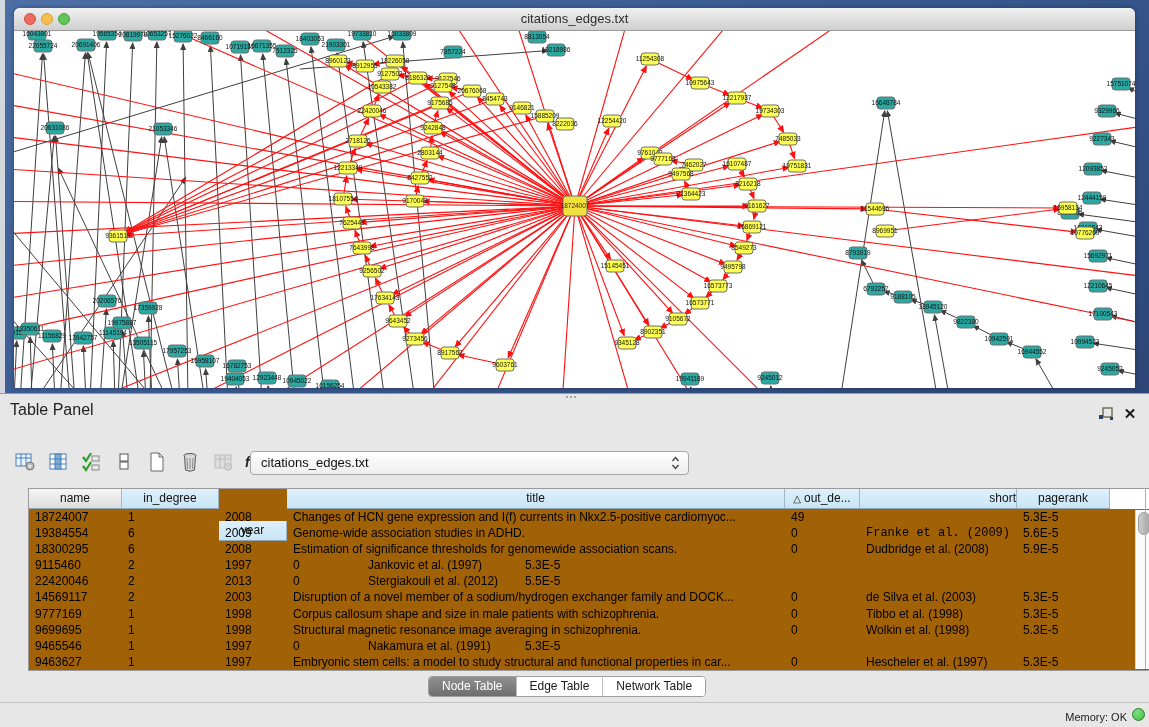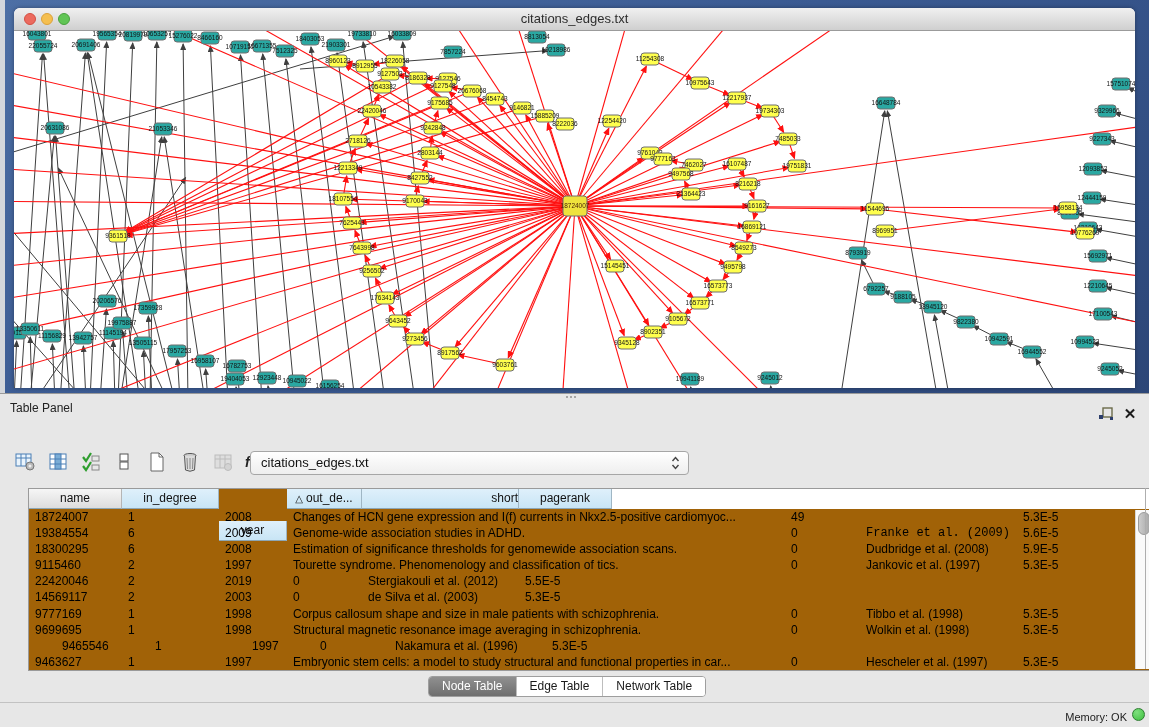--- a/index.html
+++ b/index.html
@@ -32,21 +32,21 @@
   .tl{position:absolute;top:5px;width:12px;height:12px;border-radius:50%;box-sizing:border-box;}
   .tl.close{left:10px;background:#ec6a5e;border:1px solid #d34f43;}
   .tl.min{left:27px;background:#f5bf4f;border:1px solid #dba13a;}
   .tl.zoom{left:44px;background:#61c555;border:1px solid #4aa13e;}
   #graph-svg{position:absolute;left:0;top:23px;width:1121px;height:358px;background:#ffffff;display:block;}
   
   .table-panel{
     position:absolute;left:0;top:393px;width:1149px;height:334px;
     background:#e7e7e7;border-top:1px solid #9a9a9a;
   }
-  .panel-title{position:absolute;left:10px;top:7px;font-size:12px;color:#222;}
+  .panel-title{position:absolute;left:10px;top:7px;font-size:16px;color:#222;}
   .gripper{position:absolute;left:566px;top:2px;width:16px;height:5px;}
   .gripper i{display:inline-block;width:2px;height:2px;border-radius:50%;background:#8f8f8f;margin-right:2px;vertical-align:top;}
   .panel-btn{position:absolute;top:12px;width:18px;height:16px;cursor:default;}
   .panel-btn.float{right:34px;}
   .panel-btn.close{right:10px;font-size:15px;font-weight:bold;color:#1c1c1c;line-height:16px;text-align:center;}
   
   .toolbar{position:absolute;left:14px;top:54px;height:28px;display:flex;align-items:center;gap:11px;}
   .tb-icon{width:22px;height:22px;display:flex;align-items:center;justify-content:center;}
   .fx{font-size:14px;font-style:italic;font-weight:bold;color:#222;}
   .combo{
@@ -871,20 +871,21 @@
         <path d="M1.5 10 L4.5 13.5 L7.5 10" fill="none" stroke="#444" stroke-width="1.4"></path>
       </svg>
     </span>
   </div>
 
   <div class="tbl">
     <div class="thead" id="thead">
         <div class="hcell name" style="width: 93px;">name</div>
         <div class="hcell" style="width: 97px;">in_degree</div>
         <div class="hcell" style="width: 68px; margin-top: 32px;">year</div>
+        <div class="hcell" style="width: 498px;">title</div>
         <div class="hcell" style="width: 75px;"><span class="sort">△</span>out_de...</div>
         <div class="hcell" style="width: 157px; text-align: right;">short</div>
         <div class="hcell" style="width: 93px;">pagerank</div>
         <div class="hfill"></div>
       </div>
     <div id="tbody">
         <div class="trow">
           <div class="cell" style="width: 93px;">18724007</div>
           <div class="cell" style="width: 97px;">1</div>
           <div class="cell" style="width: 68px;">2008</div>
@@ -908,37 +909,37 @@
           <div class="cell" style="width: 68px;">2008</div>
           <div class="cell" style="width: 498px;">Estimation of significance thresholds for genomewide association scans.</div>
           <div class="cell" style="width: 75px;">0</div>
           <div class="cell" style="width: 157px;">Dudbridge et al. (2008)</div>
           <div class="cell" style="width: 93px;">5.9E-5</div>
         </div>
         <div class="trow">
           <div class="cell" style="width: 93px;">9115460</div>
           <div class="cell" style="width: 97px;">2</div>
           <div class="cell" style="width: 68px;">1997</div>
-          <div class="cell" style="width: 498px;">Tourette syndrome. Phenomenology and classification of tics.</div>
           <div class="cell" style="width: 75px;">0</div>
           <div class="cell" style="width: 157px;">Jankovic et al. (1997)</div>
           <div class="cell" style="width: 93px;">5.3E-5</div>
         </div>
         <div class="trow">
           <div class="cell" style="width: 93px;">22420046</div>
           <div class="cell" style="width: 97px;">2</div>
-          <div class="cell" style="width: 68px;">2019</div>
+          <div class="cell" style="width: 68px;">2013</div>
           <div class="cell" style="width: 75px;">0</div>
           <div class="cell" style="width: 157px;">Stergiakouli et al. (2012)</div>
           <div class="cell" style="width: 93px;">5.5E-5</div>
         </div>
         <div class="trow">
           <div class="cell" style="width: 93px;">14569117</div>
           <div class="cell" style="width: 97px;">2</div>
           <div class="cell" style="width: 68px;">2003</div>
+          <div class="cell" style="width: 498px;">Disruption of a novel member of a sodium/hydrogen exchanger family and DOCK...</div>
           <div class="cell" style="width: 75px;">0</div>
           <div class="cell" style="width: 157px;">de Silva et al. (2003)</div>
           <div class="cell" style="width: 93px;">5.3E-5</div>
         </div>
         <div class="trow">
           <div class="cell" style="width: 93px;">9777169</div>
           <div class="cell" style="width: 97px;">1</div>
           <div class="cell" style="width: 68px;">1998</div>
           <div class="cell" style="width: 498px;">Corpus callosum shape and size in male patients with schizophrenia.</div>
           <div class="cell" style="width: 75px;">0</div>
@@ -948,25 +949,25 @@
         <div class="trow">
           <div class="cell" style="width: 93px;">9699695</div>
           <div class="cell" style="width: 97px;">1</div>
           <div class="cell" style="width: 68px;">1998</div>
           <div class="cell" style="width: 498px;">Structural magnetic resonance image averaging in schizophrenia.</div>
           <div class="cell" style="width: 75px;">0</div>
           <div class="cell" style="width: 157px;">Wolkin et al. (1998)</div>
           <div class="cell" style="width: 93px;">5.3E-5</div>
         </div>
         <div class="trow">
-          <div class="cell" style="width: 93px; margin-left: 27px;">9465546</div>
+          <div class="cell" style="width: 93px;">9465546</div>
           <div class="cell" style="width: 97px;">1</div>
           <div class="cell" style="width: 68px;">1997</div>
           <div class="cell" style="width: 75px;">0</div>
-          <div class="cell" style="width: 157px;">Nakamura et al. (1996)</div>
+          <div class="cell" style="width: 157px;">Nakamura et al. (1991)</div>
           <div class="cell" style="width: 93px;">5.3E-5</div>
         </div>
         <div class="trow">
           <div class="cell" style="width: 93px;">9463627</div>
           <div class="cell" style="width: 97px;">1</div>
           <div class="cell" style="width: 68px;">1997</div>
           <div class="cell" style="width: 498px;">Embryonic stem cells: a model to study structural and functional properties in car...</div>
           <div class="cell" style="width: 75px;">0</div>
           <div class="cell" style="width: 157px;">Hescheler et al. (1997)</div>
           <div class="cell" style="width: 93px;">5.3E-5</div>

